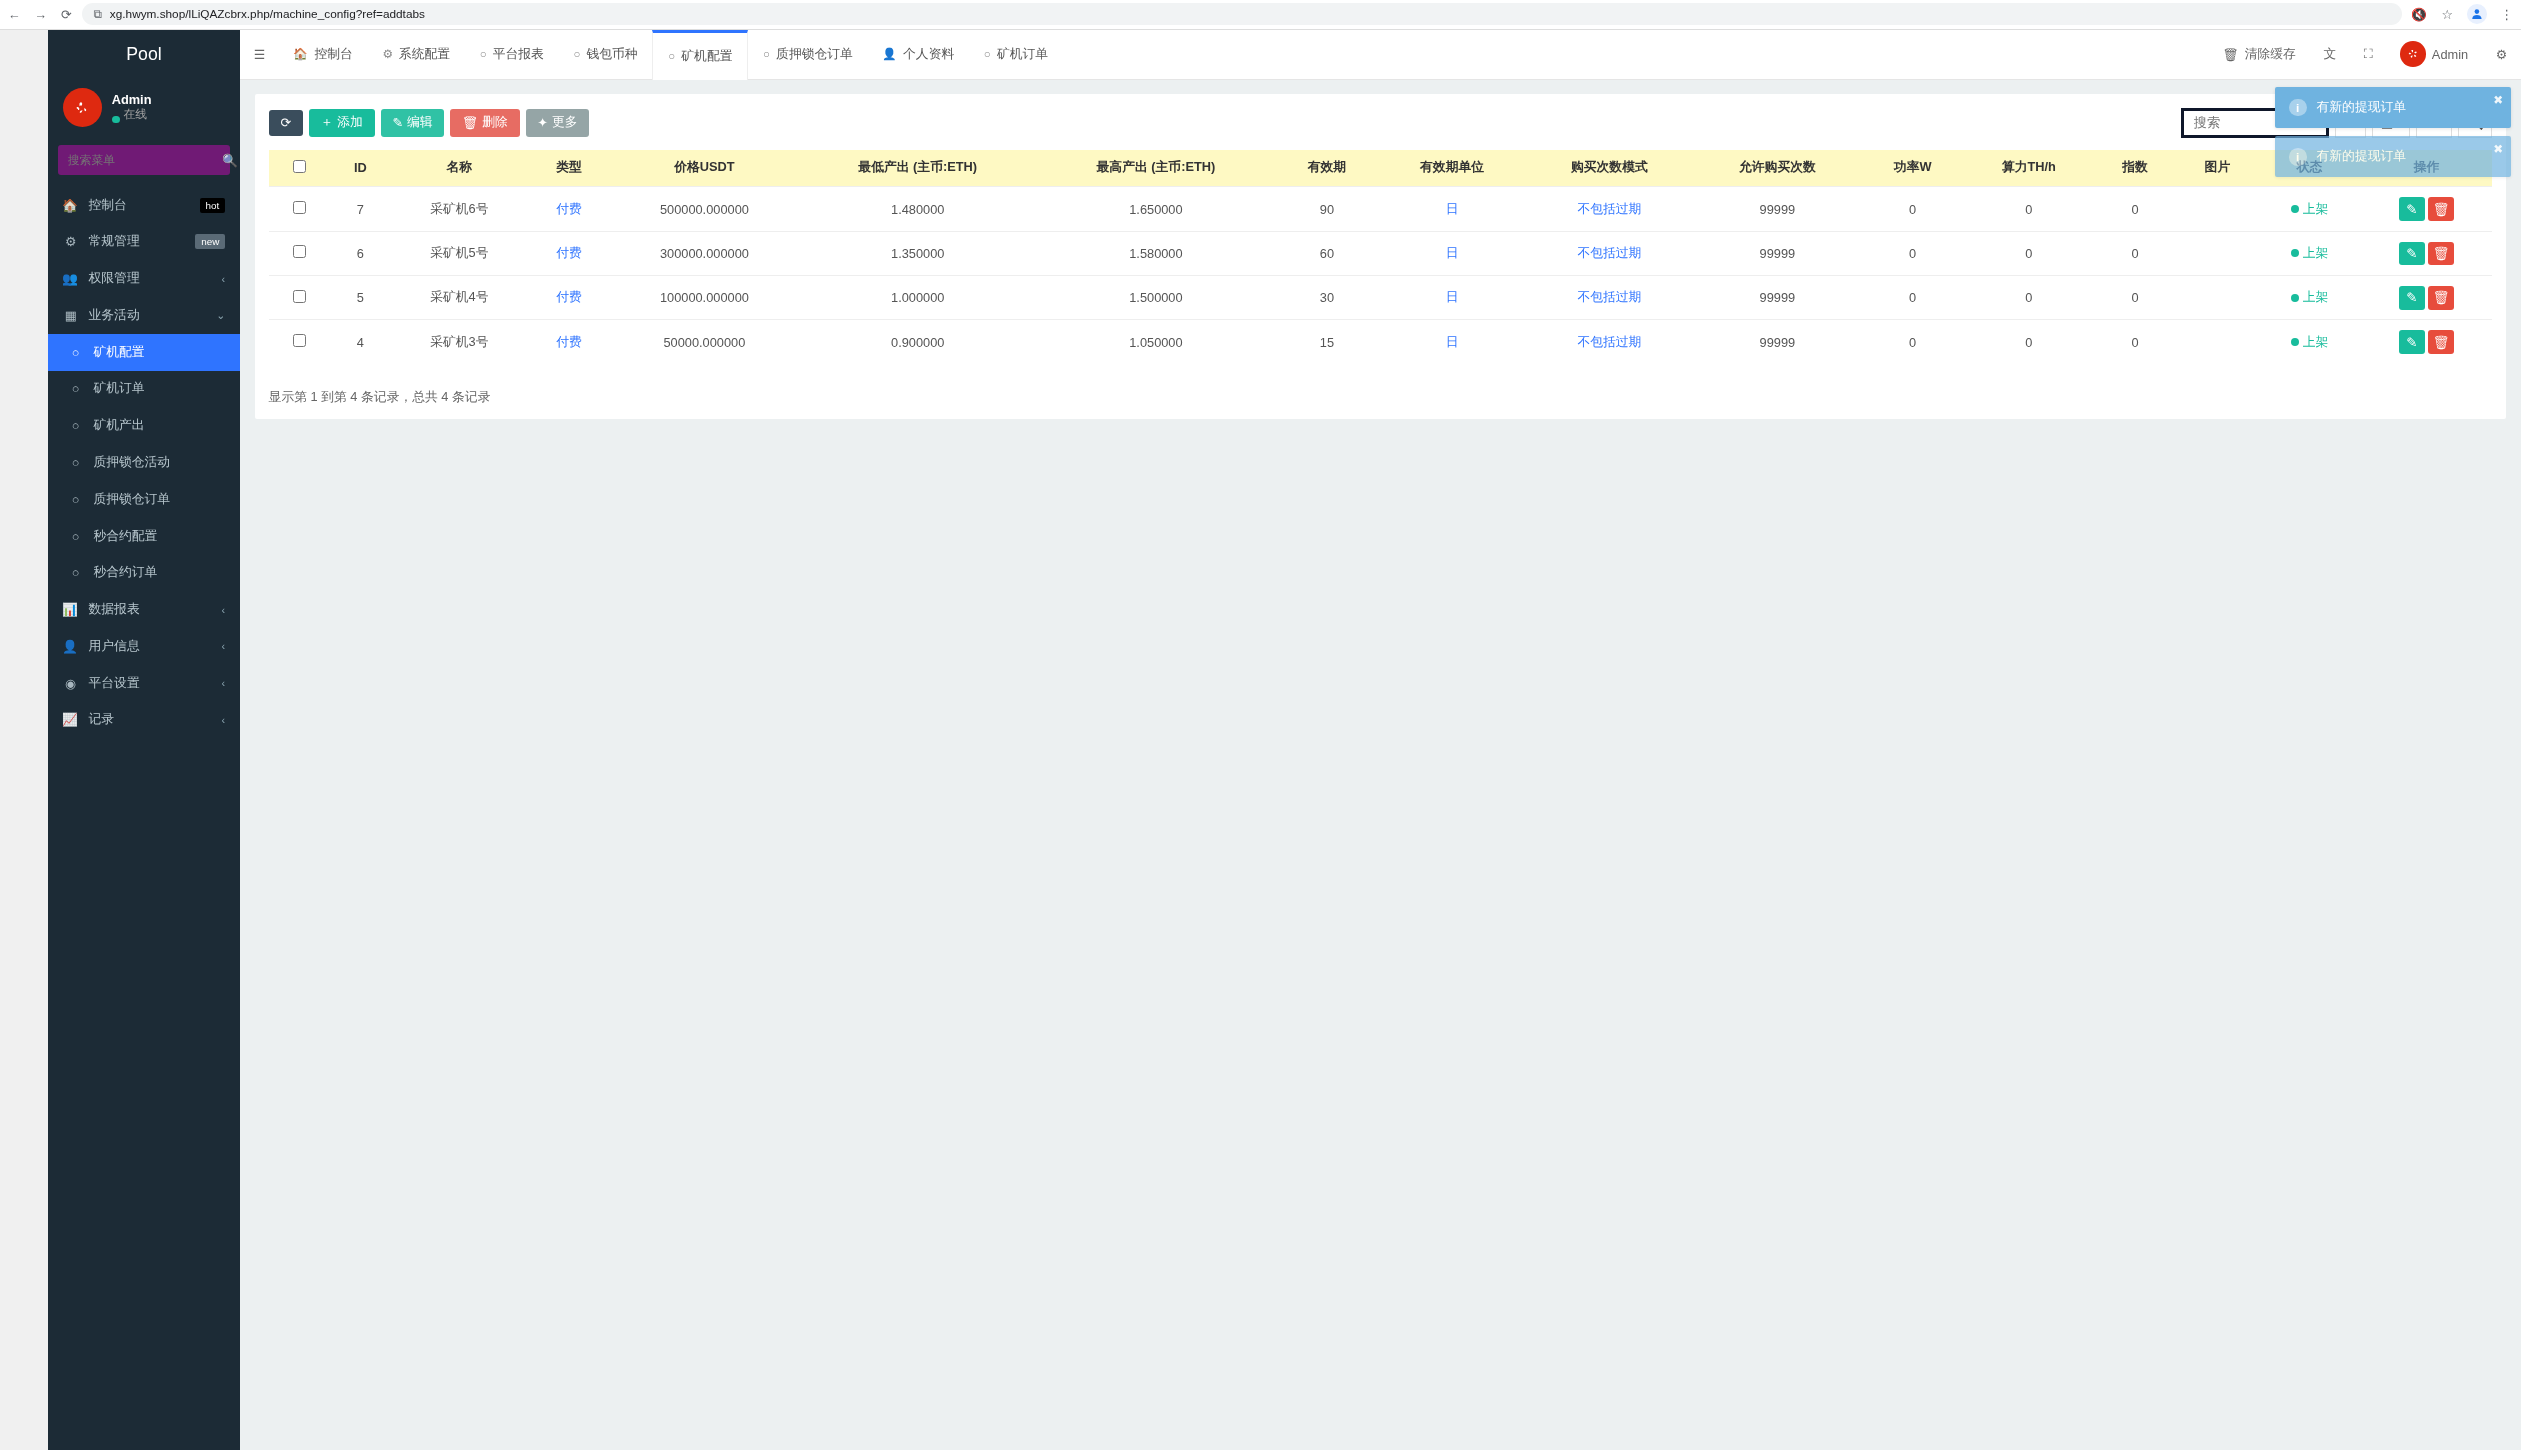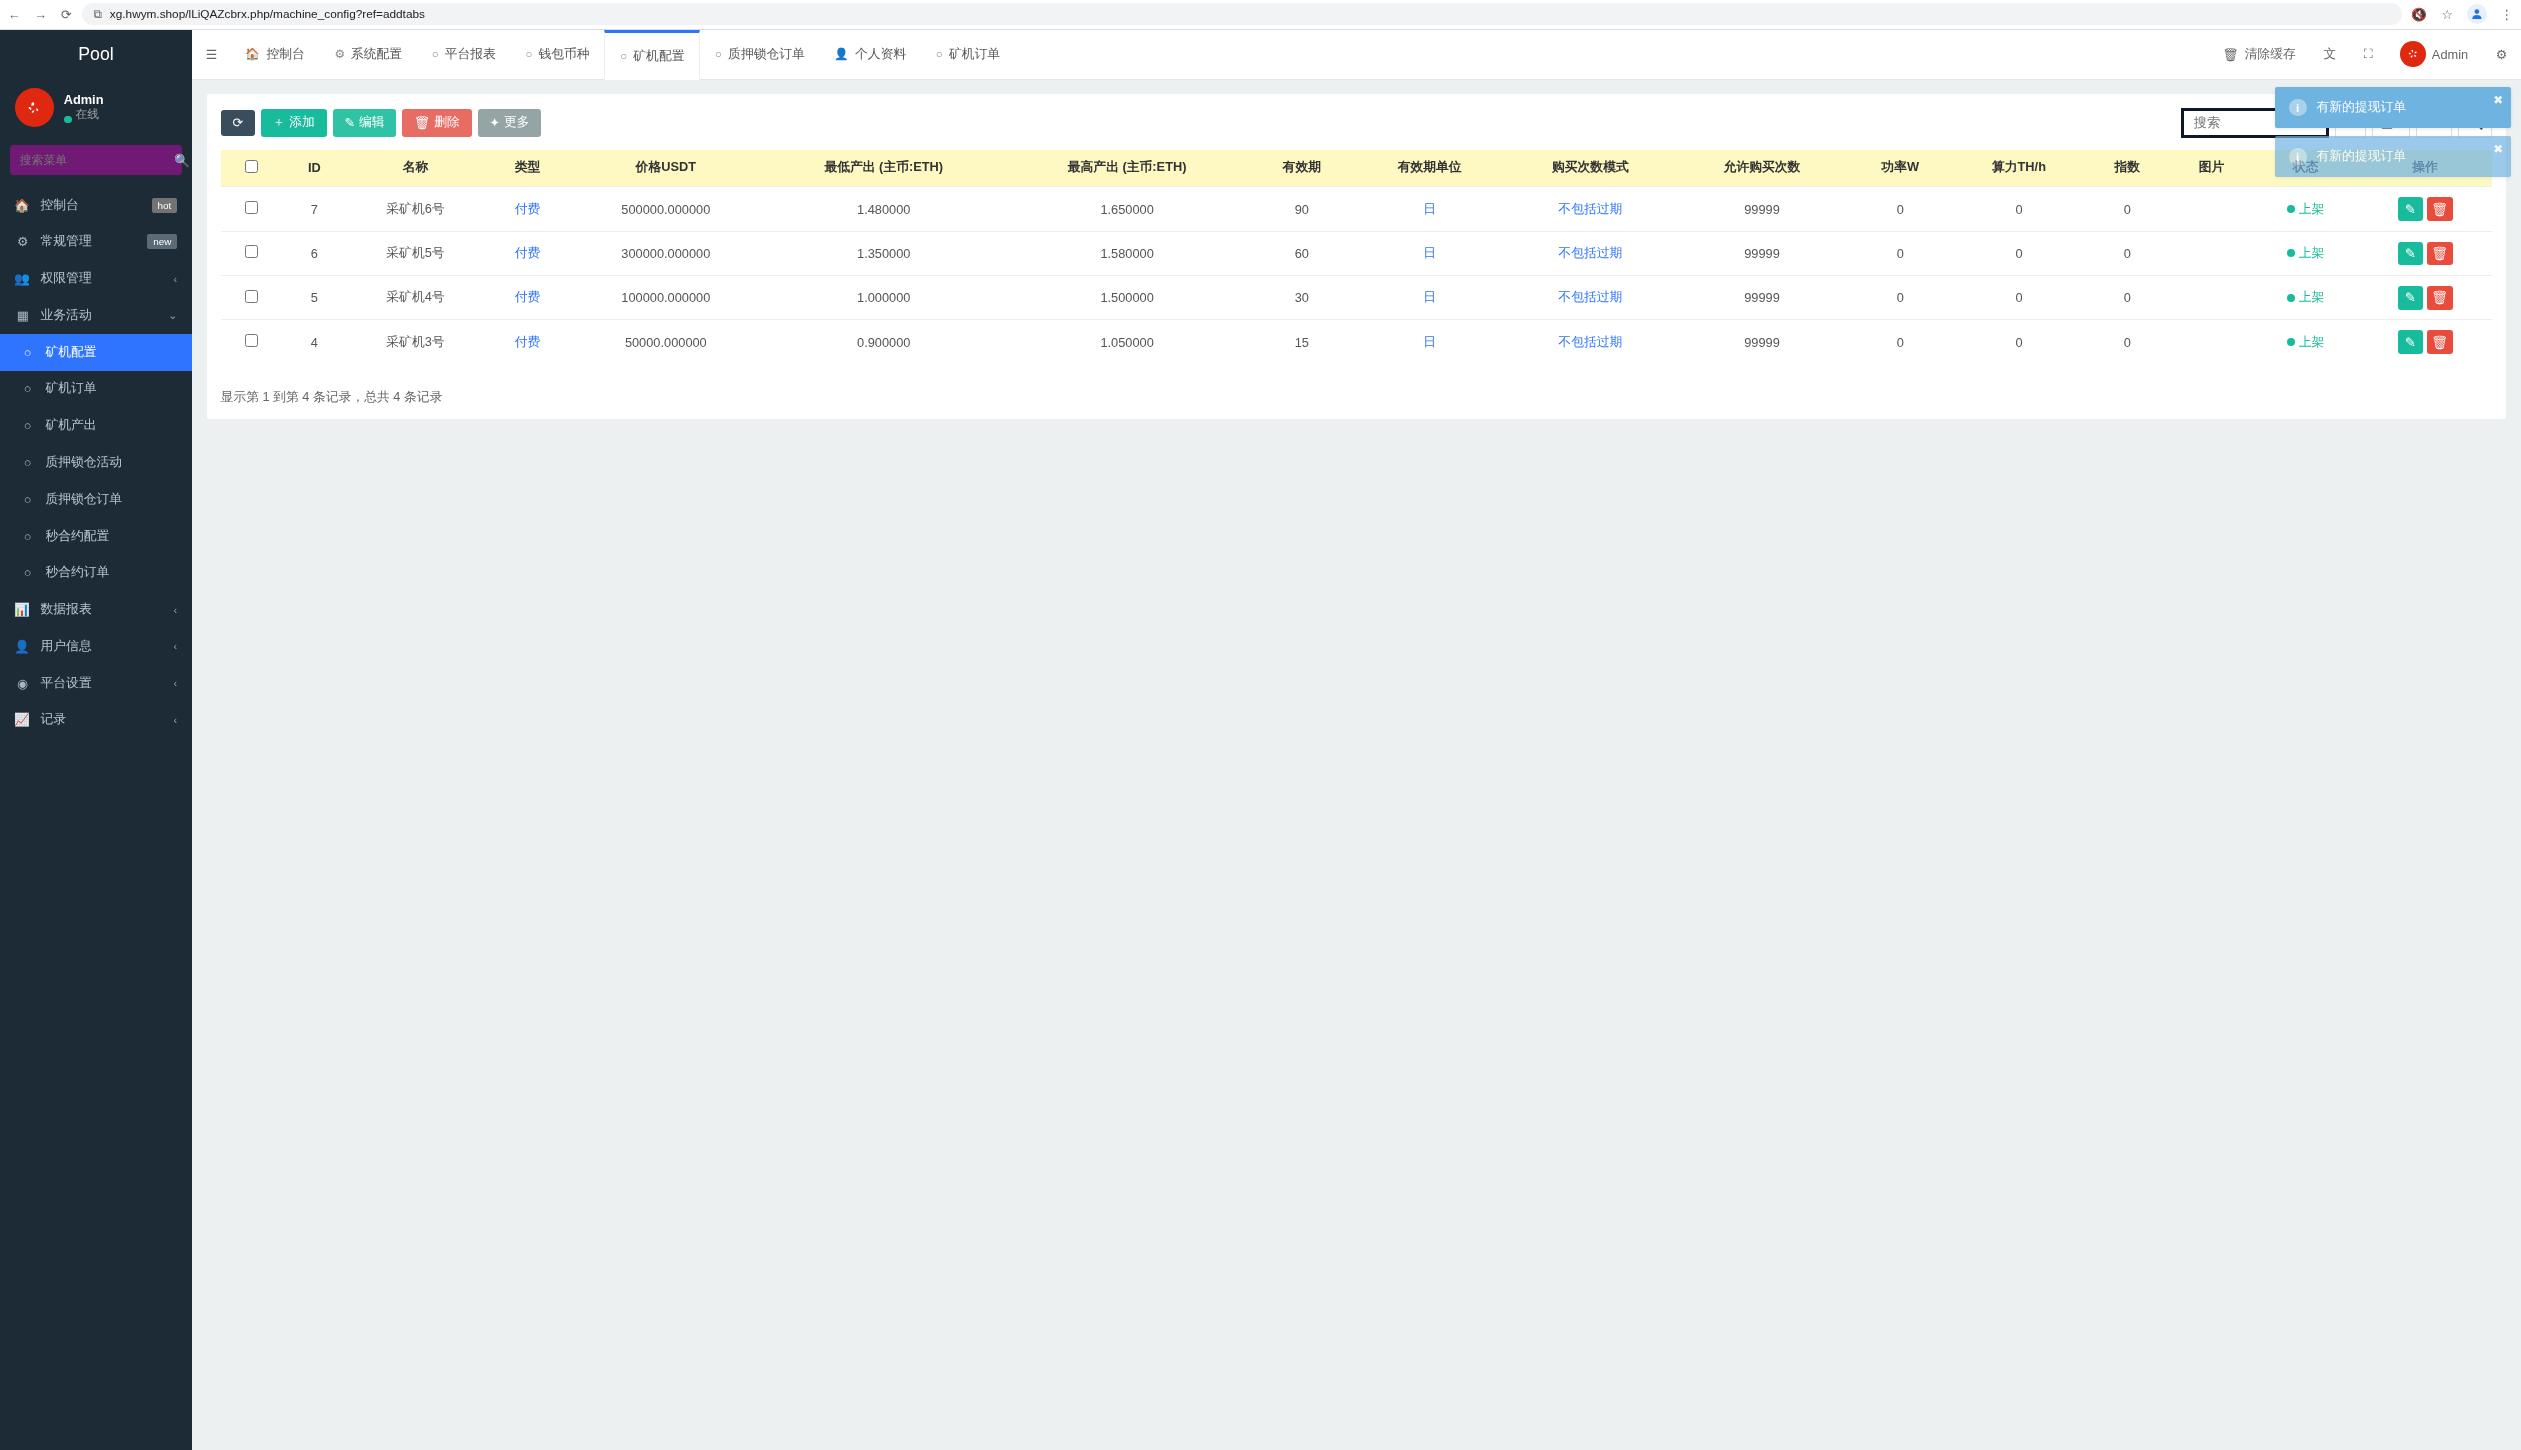--- a/index.html
+++ b/index.html
@@ -7,42 +7,42 @@
 
 
 .browser-bar { height: 29.6px; background: #fff; border-bottom: 1px solid #ddd; display: flex; align-items: center; padding: 0 7.9px; gap: 9.9px; }
 .browser-bar .nav-icons { display: flex; gap: 13.8px; color: #5f6368; }
 .browser-bar .url-box { flex: 1; background: #f1f3f4; border-radius: 13.8px; height: 21.7px; display: flex; align-items: center; padding: 0 11.8px; color: #202124; font-size: 11.8px; gap: 7.9px; }
 .browser-bar .url-prefix { color: #5f6368; }
 .browser-bar .right-icons { display: flex; gap: 13.8px; align-items: center; color: #5f6368; }
 .avatar-circle { width: 19.7px; height: 19.7px; border-radius: 50%; background: #e8f0fe; display: flex; align-items: center; justify-content: center; }
 .avatar-circle svg { width: 13.8px; height: 13.8px; }
 
-.app { display: flex; height: calc(100vh - 29.6px); }
+.app { display: flex; height: calc(100vh - 29.6px); margin-left: 48px; }
 
 
 .sidebar { width: 192px; background: #1c2b36; color: #ccc; display: flex; flex-direction: column; flex-shrink: 0; }
 .brand { height: 49px; display: flex; align-items: center; justify-content: center; color: #fff; font-size: 17.7px; font-weight: 500; }
 .user-panel { display: flex; align-items: center; padding: 9.9px 14.8px; gap: 9.9px; }
 .user-avatar { width: 39px; height: 39px; border-radius: 50%; background: #de2910; display: flex; align-items: center; justify-content: center; }
 .user-avatar svg { width: 21.7px; height: 21.7px; }
 .user-info .uname { color: #fff; font-size: 12.8px; font-weight: 600; }
 .user-info .status { color: #a0a0a0; font-size: 11.8px; display: flex; align-items: flex-end; gap: 3.9px; }
 .dot-online { width: 7.9px; height: 7.9px; border-radius: 50%; background: #18bc9c; display: inline-block; }
 
 .search-box { margin: 7.9px 9.9px 11.8px; background: #701a75; border-radius: 3px; display: flex; align-items: center; padding: 0 9.9px; height: 29.6px; }
 .search-box input { flex: 1; background: transparent; border: none; outline: none; color: #ccc; font-size: 11.8px; }
 .search-box .sicon { color: #8aa4af; }
 
 .menu { list-style: none; }
 .menu li { position: relative; }
 .menu li a { display: flex; align-items: center; padding: 9.9px 14.8px; color: #b8c7ce; text-decoration: none; font-size: 12.8px; gap: 9.9px; }
 .menu li.active > a { background: #2f74ff; color: #fff; }
 .menu li .badge { margin-left: auto; font-size: 9.9px; padding: 2px 5.9px; border-radius: 2px; color: #fff; }
-.badge-hot { background: #737373; }
+.badge-hot { background: #000000; }
 .badge-new { background: #5a6a76; }
 .menu li .chev { margin-left: auto; font-size: 10.8px; color: #8aa4af; }
 .menu li.sub a { padding-left: 19.7px; font-size: 12.8px; }
 .menu .micon { width: 15.8px; text-align: center; opacity: 0.9; }
 
 
 .main { flex: 1; display: flex; flex-direction: column; background: #ecf0f1; min-width: 0; }
 
 
 .topbar { height: 50px; background: #fff; border-bottom: 1px solid #e5e5e5; display: flex; align-items: stretch; }

